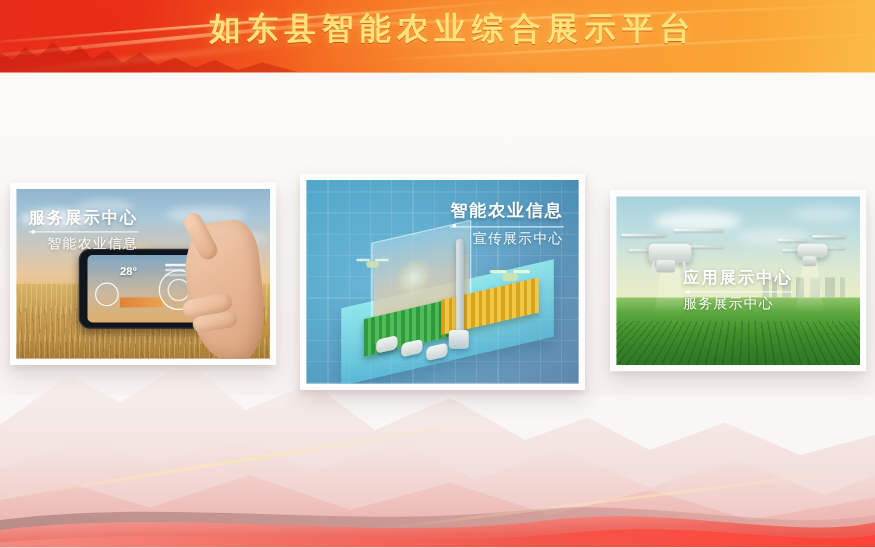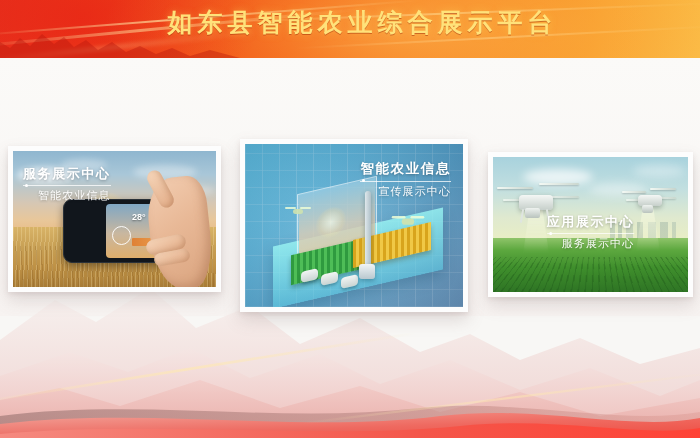--- a/index.html
+++ b/index.html
@@ -63,39 +63,39 @@
 
   .cap{position:absolute;z-index:9;color:#ffffff;text-shadow:0 1px 3px rgba(0,0,0,.30);}
   .cap-title{font-size:13px;font-weight:bold;letter-spacing:1.6px;white-space:nowrap;line-height:1;}
   .cap-rule{height:1px;background:rgba(255,255,255,.75);margin:5px 0 4px;position:relative;}
   .cap-rule:before{content:"";position:absolute;left:2px;top:-1.2px;width:3px;height:3px;border-radius:50%;background:#fff;}
   .cap-sub{font-size:11px;letter-spacing:1.1px;white-space:nowrap;opacity:.96;line-height:1;}
 
   .cap-L{left:10px;top:16px;text-align:right;}
   .cap-M{right:12px;top:18px;text-align:right;}
   .cap-M .cap-title{font-size:13.5px;}
-  .cap-R{left:50%;transform:translateX(-50%);top:58px;text-align:right;}
+  .cap-R{left:50%;transform:translateX(-50%);top:58px;text-align:left;}
 
   
   .art{position:absolute;inset:0;}
   .L-sky{position:absolute;left:0;right:0;top:0;height:62%;
     background:linear-gradient(180deg,#8fb6cf 0%,#a9c7d8 28%,#d6c7b4 62%,#e8c79a 82%,#e9bb84 100%);}
   .L-cloud{position:absolute;border-radius:50%;background:rgba(255,255,255,.62);filter:blur(3px);}
   .L-sun{position:absolute;left:34%;top:30%;width:50px;height:50px;border-radius:50%;
     background:radial-gradient(circle,rgba(255,246,214,.95) 0%,rgba(255,226,150,.55) 40%,rgba(255,210,120,0) 72%);}
   .L-field{position:absolute;left:0;right:0;bottom:0;height:44%;
     background:linear-gradient(180deg,#d8b367 0%,#c79f54 35%,#bf9246 65%,#a87c36 100%);}
   .L-wheat{position:absolute;left:0;right:0;bottom:0;height:44%;opacity:.55;
     background:repeating-linear-gradient(92deg,rgba(255,238,190,.45) 0 1px,rgba(0,0,0,0) 1px 4px);}
   .L-wheat2{position:absolute;left:0;right:0;bottom:0;height:30%;opacity:.45;
     background:repeating-linear-gradient(86deg,rgba(120,78,24,.5) 0 1px,rgba(0,0,0,0) 1px 5px);}
   .phone{position:absolute;left:50px;top:48px;width:112px;height:62px;border-radius:9px;
     background:#11161c;box-shadow:0 3px 8px rgba(0,0,0,.4);border:1px solid #2a3138;}
   .phone-scr{position:absolute;inset:4px 6px;border-radius:4px;overflow:hidden;
-    background:linear-gradient(180deg,#7fa7c4 0%,#c9b79f 55%,#dfae6c 100%);margin-left:36px;}
+    background:linear-gradient(180deg,#7fa7c4 0%,#c9b79f 55%,#dfae6c 100%);}
   .hud{position:absolute;border:1.6px solid rgba(255,255,255,.9);border-radius:50%;}
   .hud-a{left:6px;top:22px;width:17px;height:17px;}
   .hud-b{left:57px;top:12px;width:30px;height:30px;}
   .hud-b:after{content:"";position:absolute;left:6px;top:6px;right:6px;bottom:6px;border:1.2px solid rgba(255,255,255,.75);border-radius:50%;}
   .hud-bar{position:absolute;height:1.6px;background:rgba(255,255,255,.85);border-radius:1px;}
   .temp{position:absolute;left:26px;top:8px;color:#fff;font-size:9px;font-weight:bold;text-shadow:0 1px 2px rgba(0,0,0,.4);}
   .chipbar{position:absolute;left:26px;top:34px;width:34px;height:8px;border-radius:1px;
     background:linear-gradient(90deg,#e07b2c,#f0a04a);opacity:.9;}
   .hand{position:absolute;right:6px;top:26px;width:60px;height:112px;
     background:linear-gradient(150deg,#f3ceb2 0%,#e8b896 45%,#d9a37e 100%);

